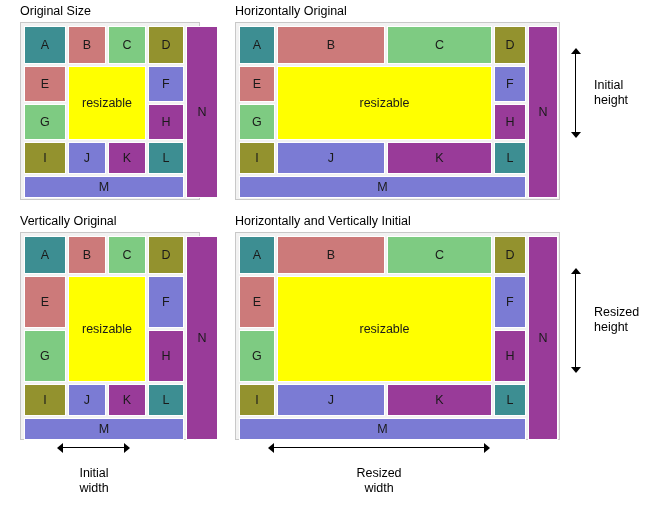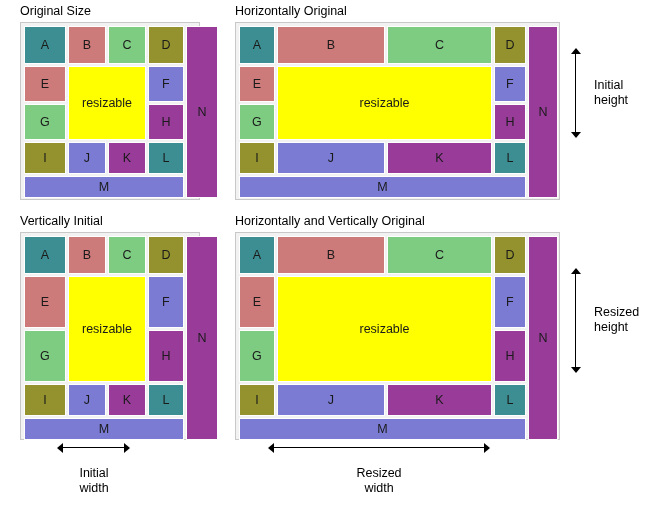--- a/index.html
+++ b/index.html
@@ -187,21 +187,21 @@
 <div class="measure-v" style="left:570px; top:48px; height:90px;">
   <div class="head up"></div>
   <div class="shaft"></div>
   <div class="head down"></div>
 </div>
 <div class="measure-label" style="left:594px; top:78px;">Initial
 height</div>
 
 <div class="panel" style="left:20px; top:214px; width:200px; height:215px;">
 
-  <div class="panel-title">Vertically Initial</div>
+  <div class="panel-title">Vertically Original</div>
 
   <div class="grid" style="left:0px; top:18px; width:180px; height:208px;">
 
     <div class="cell letter" style="left:3px; top:3px; width:42px; height:38px; background:#3d8e92;">A</div>
     <div class="cell letter" style="left:47px; top:3px; width:38px; height:38px; background:#cc7a7a;">B</div>
     <div class="cell letter" style="left:87px; top:3px; width:38px; height:38px; background:#7ecb82;">C</div>
     <div class="cell letter" style="left:127px; top:3px; width:36px; height:38px; background:#93922e;">D</div>
 
     <div class="cell letter" style="left:3px; top:43px; width:42px; height:52px; background:#cc7a7a;">E</div>
     <div class="cell letter" style="left:3px; top:97px; width:42px; height:52px; background:#7ecb82;">G</div>
@@ -217,21 +217,21 @@
     <div class="cell letter" style="left:127px; top:151px; width:36px; height:32px; background:#3d8e92;">L</div>
 
     <div class="cell letter" style="left:3px; top:185px; width:160px; height:22px; background:#7b7bd4;">M</div>
 
     <div class="cell letter" style="left:165px; top:3px; width:32px; height:204px; background:#993b99;">N</div>
   </div>
 </div>
 
 <div class="panel" style="left:235px; top:214px; width:330px; height:215px;">
 
-  <div class="panel-title">Horizontally and Vertically Original</div>
+  <div class="panel-title">Horizontally and Vertically Initial</div>
 
   <div class="grid" style="left:0px; top:18px; width:325px; height:208px;">
 
     <div class="cell letter" style="left:3px; top:3px; width:36px; height:38px; background:#3d8e92;">A</div>
     <div class="cell letter" style="left:41px; top:3px; width:108px; height:38px; background:#cc7a7a;">B</div>
     <div class="cell letter" style="left:151px; top:3px; width:105px; height:38px; background:#7ecb82;">C</div>
     <div class="cell letter" style="left:258px; top:3px; width:32px; height:38px; background:#93922e;">D</div>
 
     <div class="cell letter" style="left:3px; top:43px; width:36px; height:52px; background:#cc7a7a;">E</div>
     <div class="cell letter" style="left:3px; top:97px; width:36px; height:52px; background:#7ecb82;">G</div>

